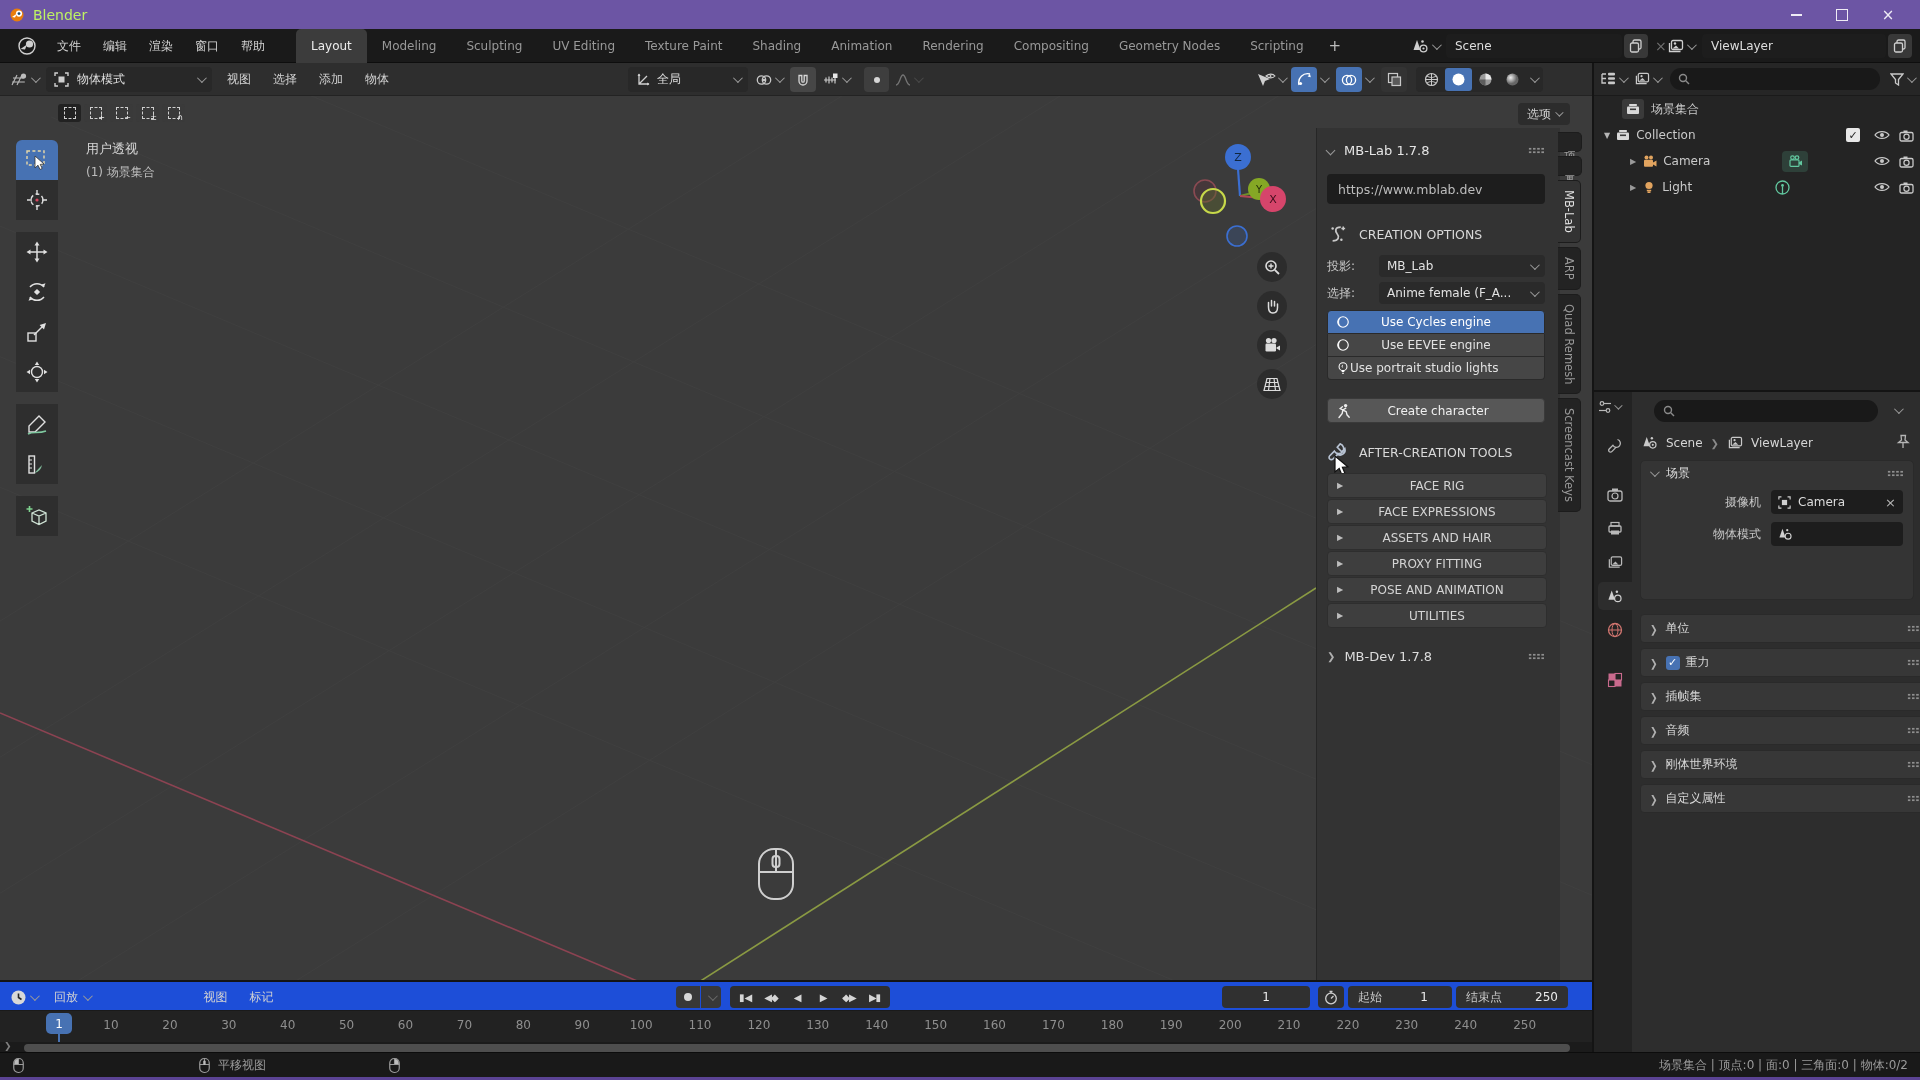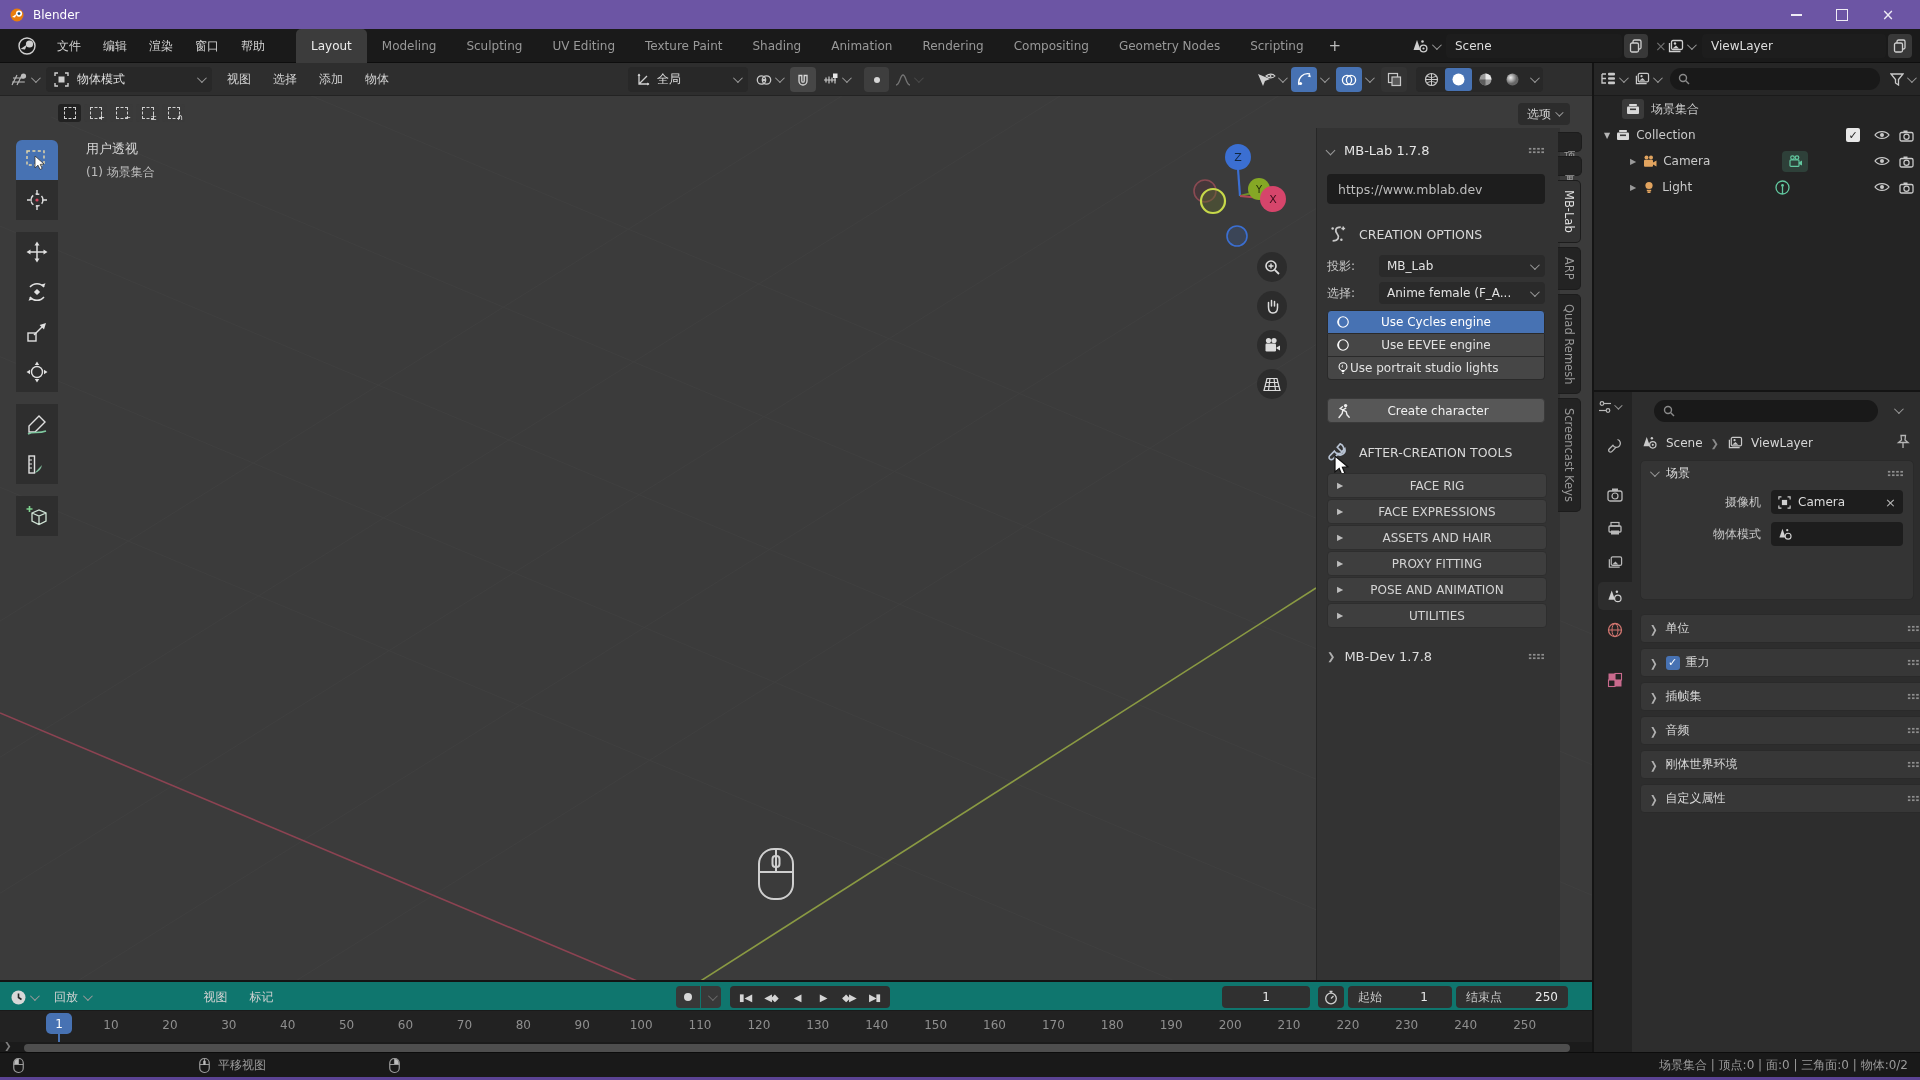--- a/index.html
+++ b/index.html
@@ -38,21 +38,21 @@
 
 <div class="ab fx" style="left:0;top:0;width:1920px;height:29px;background:#6c55a4;padding:0 9px;">
   <span class="ico">
     <svg width="16" height="16" viewBox="0 0 16 16">
           <circle cx="8" cy="8" r="6.5" fill="#e87d0d"></circle>
           <circle cx="10" cy="6.6" r="3.1" fill="#fff"></circle>
           <circle cx="10" cy="6.6" r="1.4" fill="#1b4a75"></circle>
           <path d="M3 10 L8 6.5 L6 10.5 Z" fill="#fff"></path>
         </svg>
   </span>
-  <span style="margin-left:8px;color:#ffffff;font-size:12px;">Blender</span>
+  <span style="margin-left:8px;color:#bef264;font-size:14px;">Blender</span>
   <div class="fx" style="margin-left:auto;gap:0;">
     <div class="fx" style="width:46px;height:29px;justify-content:center;">
           <div style="width:11px;height:2px;background:#efecf5;"></div>
         </div>
     <div class="fx" style="width:46px;height:29px;justify-content:center;">
           <div style="width:10px;height:10px;border:1.5px solid #efecf5;"></div>
         </div>
     <div class="fx" style="width:46px;height:29px;justify-content:center;color:#efecf5;font-size:15px;">×</div>
   </div>
 </div>
@@ -829,21 +829,21 @@
         <span>刚体世界环境</span>
         <span class="pdots"></span>
       </div>
       <div class="cpanel" style="top: 392px; left: 46px;">
         <span class="arr">❯</span>
         <span>自定义属性</span>
         <span class="pdots"></span>
       </div>
     </div>
 
-<div class="ab" style="left:0;top:980px;width:1592px;height:72px;background:#0f766e;border-top:2px solid #141414;">
+<div class="ab" style="left:0;top:980px;width:1592px;height:72px;background:#1d4ed8;border-top:2px solid #141414;">
   <div class="ab fx" style="left:6px;top:3px;height:25px;gap:2px;">
     <span class="ico" style="padding:0 4px;">
       <svg width="17" height="17" viewBox="0 0 17 17">
             <circle cx="8.5" cy="8.5" r="7" fill="#d8d8d8"></circle>
             <path d="M8.5 4.5 V8.5 L11.5 10.5" stroke="#262626" stroke-width="1.6" fill="none"></path>
           </svg>
       <span class="chv" style="margin-left:3px;"></span>
     </span>
     <div class="fx" id="timeline-menus">
           <span class="menu-item fx" style="gap:5px;">回放<span class="chv"></span></span>

